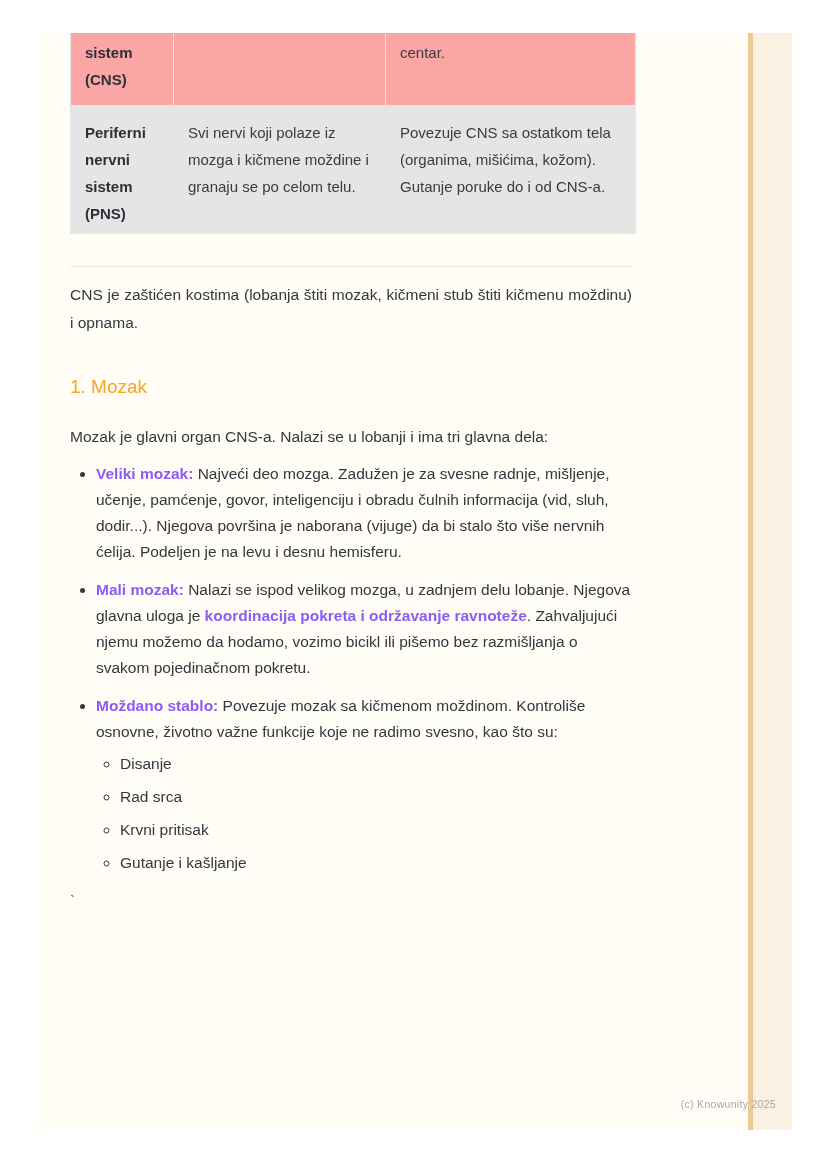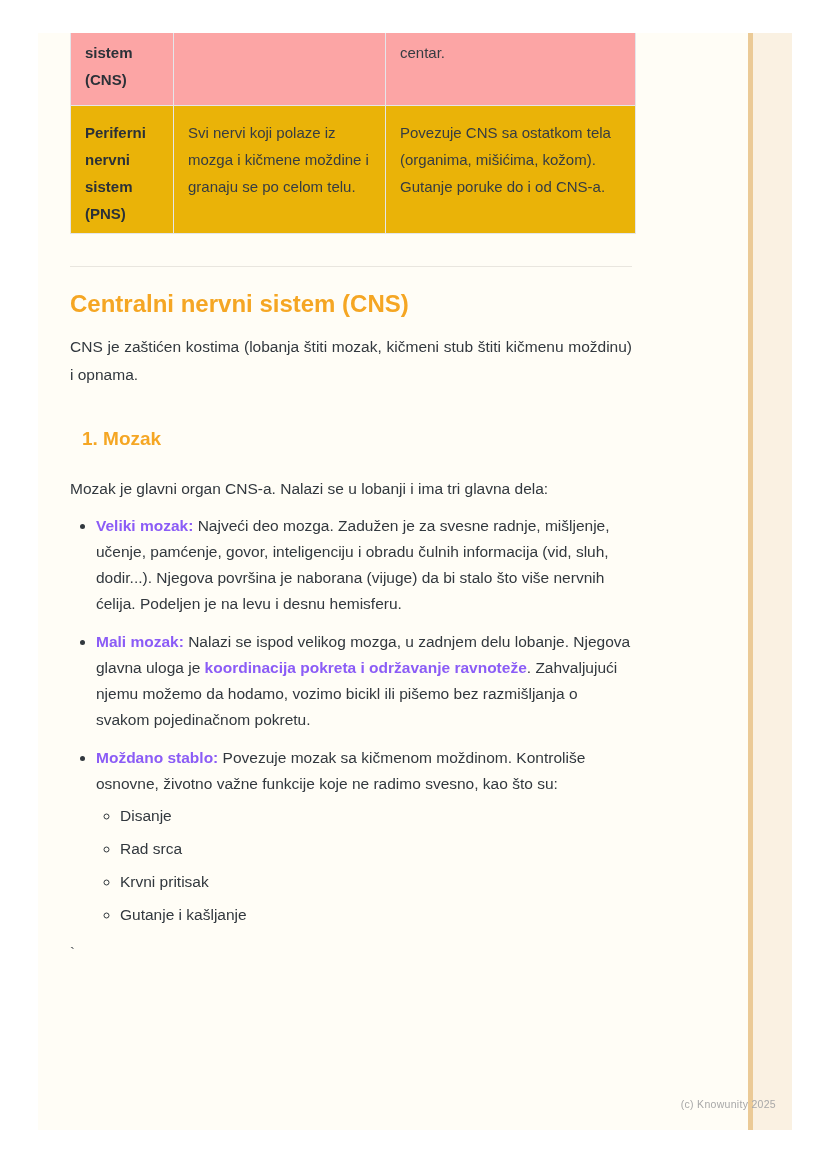--- a/index.html
+++ b/index.html
@@ -56,43 +56,43 @@
     line-height: 27px;
     color: #363C42;
   }
   table.info-table td {
     border: 1px solid #E4E6EA;
     padding: 6px 14px;
     vertical-align: top;
     overflow: hidden;
   }
   tr.row-cut td { border-top: none; height: 60px; background: #fca5a5; }
-  tr.row-alt td { height: 100px; background: #eab308; padding-top: 13px; }
+  tr.row-alt td { height: 100px; background: #e5e5e5; padding-top: 13px; }
   td.col-term { width: 74px; font-weight: 700; color: #2B3138; }
   td.col-desc { width: 183px; }
   td.col-role { width: 221px; vertical-align: middle; }
   
   hr.rule {
     border: none;
     border-top: 1px solid #E9E6DF;
     margin: 32px 0 0 0;
   }
   
   h2.section-title {
     margin: 22px 0 0 0;
     font-size: 24px;
     line-height: 30px;
     font-weight: 700;
     color: #F5A623;
   }
   h3.sub-title {
-    margin: 38px 0 0 12px;
+    margin: 38px 0 0 0;
     font-size: 19px;
     line-height: 24px;
-    font-weight: 700;
+    font-weight: 400;
     color: #F5A623;
   }
   p.body-text {
     margin: 14px 0 0 0;
     line-height: 28px;
   }
   p.justified { text-align: justify; }
   p.lead-text { margin-top: 24px; }
   
   ul.main-list {
@@ -145,21 +145,20 @@
           <tr class="row-alt">
             <td class="col-term">Periferni nervni sistem (PNS)</td>
             <td class="col-desc">Svi nervi koji polaze iz mozga i kičmene moždine i granaju se po celom telu.</td>
             <td class="col-role">Povezuje CNS sa ostatkom tela (organima, mišićima, kožom). Gutanje poruke do i od CNS-a.</td>
           </tr>
         </tbody>
       </table>
 
       <hr class="rule">
 
-      <h2 class="section-title">Centralni nervni sistem (CNS)</h2>
 
       <p class="body-text justified">CNS je zaštićen kostima (lobanja štiti mozak, kičmeni stub štiti kičmenu moždinu) i opnama.</p>
 
       <h3 class="sub-title">1. Mozak</h3>
 
       <p class="body-text lead-text">Mozak je glavni organ CNS-a. Nalazi se u lobanji i ima tri glavna dela:</p>
 
       <ul class="main-list">
         <li><strong>Veliki mozak:</strong> <span>Najveći deo mozga. Zadužen je za svesne radnje, mišljenje, učenje, pamćenje, govor, inteligenciju i obradu čulnih informacija (vid, sluh, dodir...). Njegova površina je naborana (vijuge) da bi stalo što više nervnih ćelija. Podeljen je na levu i desnu hemisferu.</span></li>
         <li><strong>Mali mozak:</strong> <span>Nalazi se ispod velikog mozga, u zadnjem delu lobanje. Njegova glavna uloga je</span> <strong>koordinacija pokreta i održavanje ravnoteže</strong><span>. Zahvaljujući njemu možemo da hodamo, vozimo bicikl ili pišemo bez razmišljanja o svakom pojedinačnom pokretu.</span></li>

